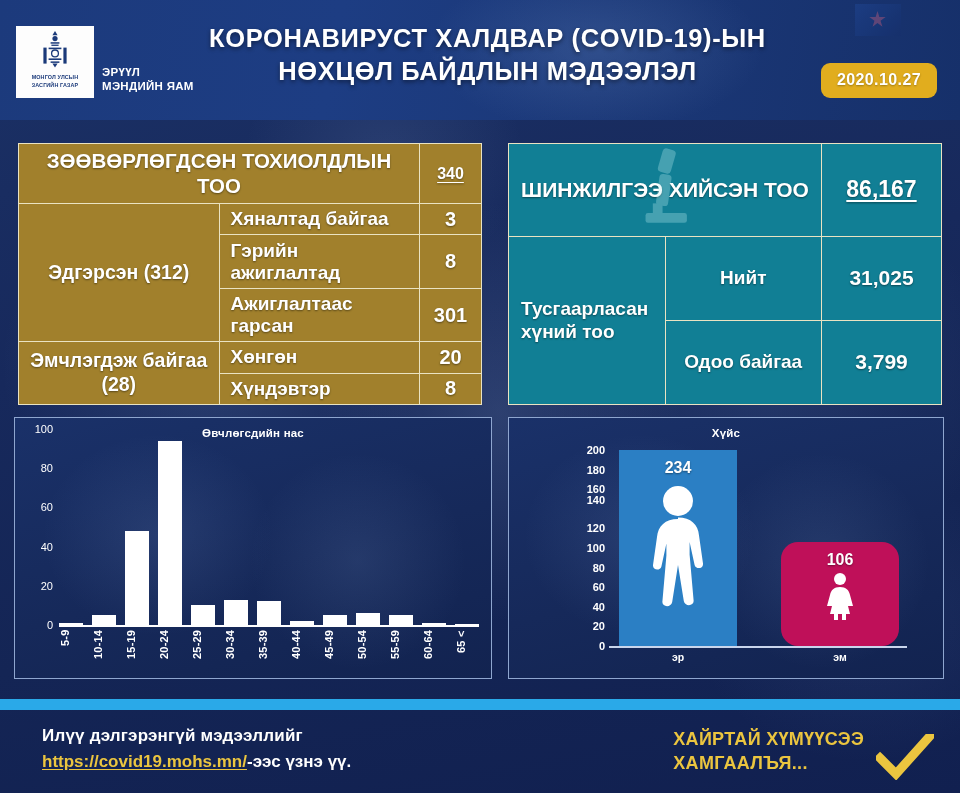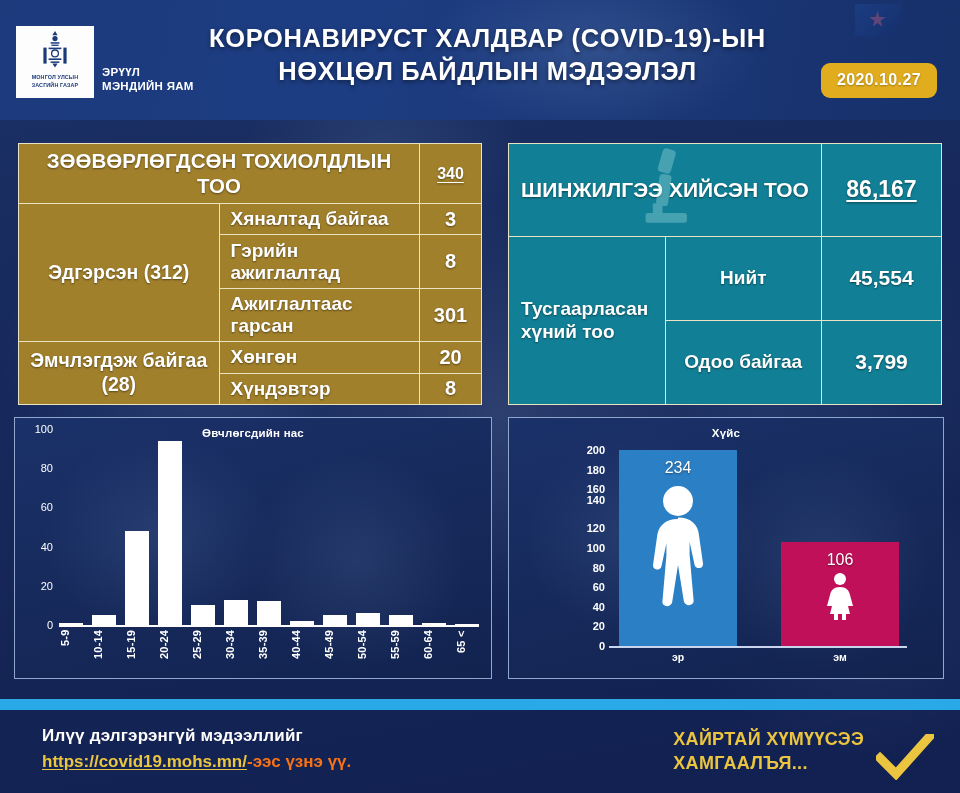--- a/index.html
+++ b/index.html
@@ -182,23 +182,23 @@
   .gen-baseline {
     position: absolute; left: 100px; width: 298px; top: 228px;
     height: 1.6px; background: #c9d5ec;
   }
   .gen-col {
     position: absolute; bottom: 0; width: 118px;
     display: flex; flex-direction: column; align-items: center;
     justify-content: flex-start; padding-top: 9px;
   }
   .gen-col.male   { left: 6px;   height: 196px; background: #2b7fc4; }
-  .gen-col.female { left: 168px; height: 84px;  background: #bf1059; }
+  .gen-col.female { left: 168px; height: 84px;  background: #bf1059; border-radius: 17px; }
   .gen-val {
-    color: #ffffff; font-size: 16px; font-weight: normal;
+    color: #ffffff; font-size: 16px; font-weight: bold;
     text-shadow: 0 1px 2px rgba(0,0,0,.4);
   }
   .gen-xlabels {
     position: absolute; left: 104px; top: 233px; width: 290px; height: 20px;
   }
   .gen-xlabels span {
     position: absolute; width: 118px; text-align: center;
     color: #ffffff; font-size: 10.5px; font-weight: bold;
   }
   .gen-xlabels span.m { left: 6px; }
@@ -216,21 +216,21 @@
   .foot-left {
     position: absolute; left: 42px; top: 16px; width: 520px; text-align: left;
   }
   .foot-line1 {
     color: #ffffff; font-size: 17px; font-weight: bold; letter-spacing: .2px;
   }
   .foot-line2 { margin-top: 6px; font-size: 17px; font-weight: bold; }
   .foot-url {
     color: #ebc53f; text-decoration: underline; text-underline-offset: 2px;
   }
-  .foot-suffix { color: #f97316; }
+  .foot-suffix { color: #ffffff; }
   .foot-right {
     position: absolute; right: 96px; top: 17px; text-align: left;
   }
   .foot-right div {
     color: #ebc53f; font-size: 18px; font-weight: bold;
     line-height: 1.35; letter-spacing: .3px;
   }
   .check {
     position: absolute; right: 26px; top: 24px; width: 58px; height: 46px;
   }
@@ -323,21 +323,21 @@
           <rect x="20" y="48" width="8" height="10"></rect>
         </g>
       </svg>
       <span>ШИНЖИЛГЭЭ ХИЙСЭН ТОО</span>
     </td>
     <td class="t-headnum" width="120">86,167</td>
   </tr>
   <tr>
     <td class="t-grp" width="188" rowspan="2">Тусгаарласан хүний тоо</td>
     <td class="t-lbl">Нийт</td>
-    <td class="t-num">45,554</td>
+    <td class="t-num">31,025</td>
   </tr>
   <tr>
     <td class="t-lbl">Одоо байгаа</td>
     <td class="t-num">3,799</td>
   </tr>
 </tbody>
   </table>
 
 <div class="panel panel-age">
   <div class="chart-title">Өвчлөгсдийн нас</div>

